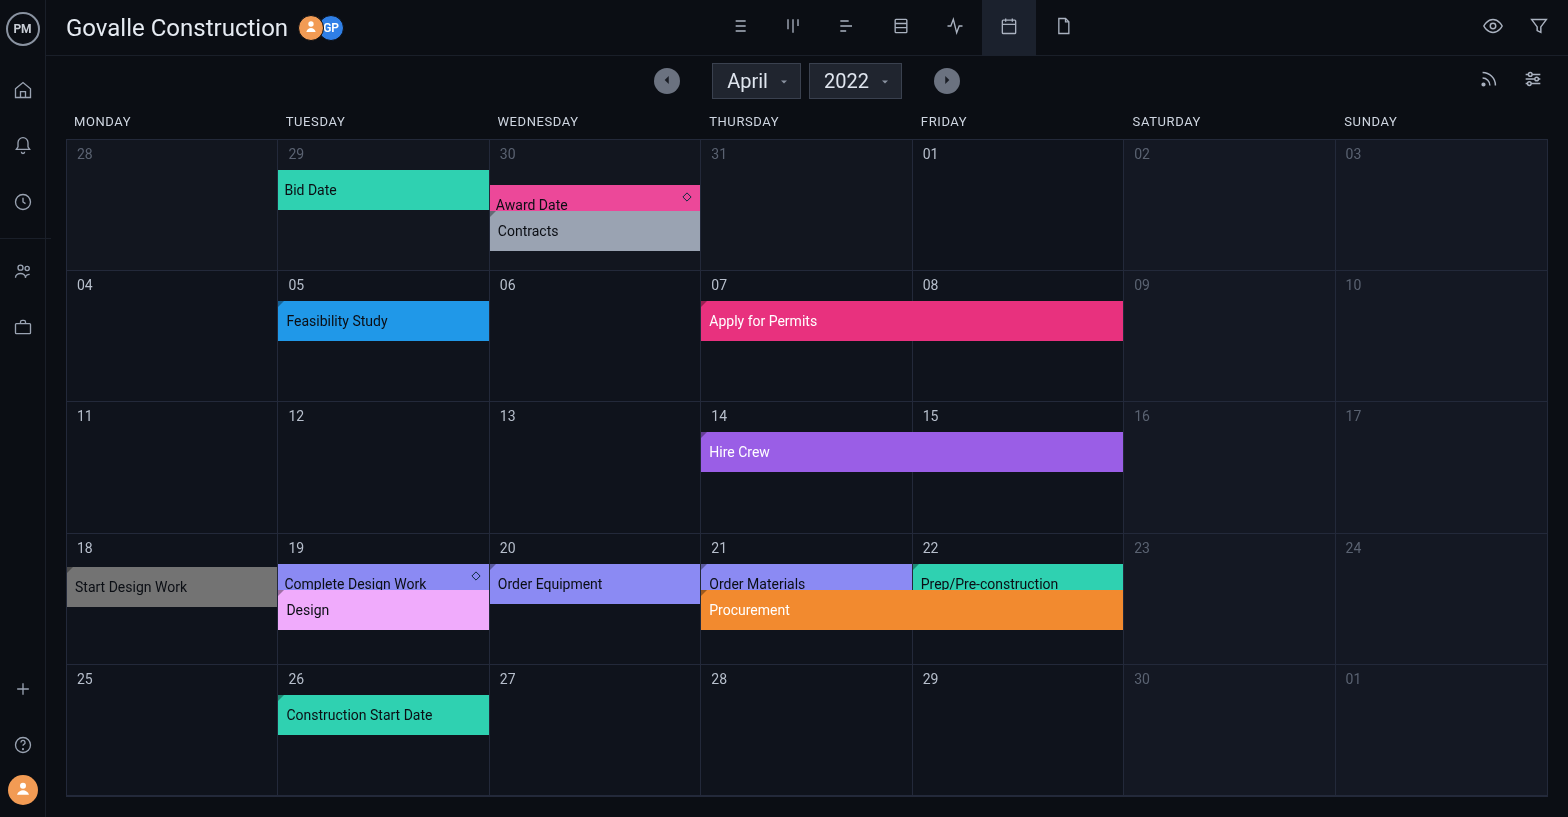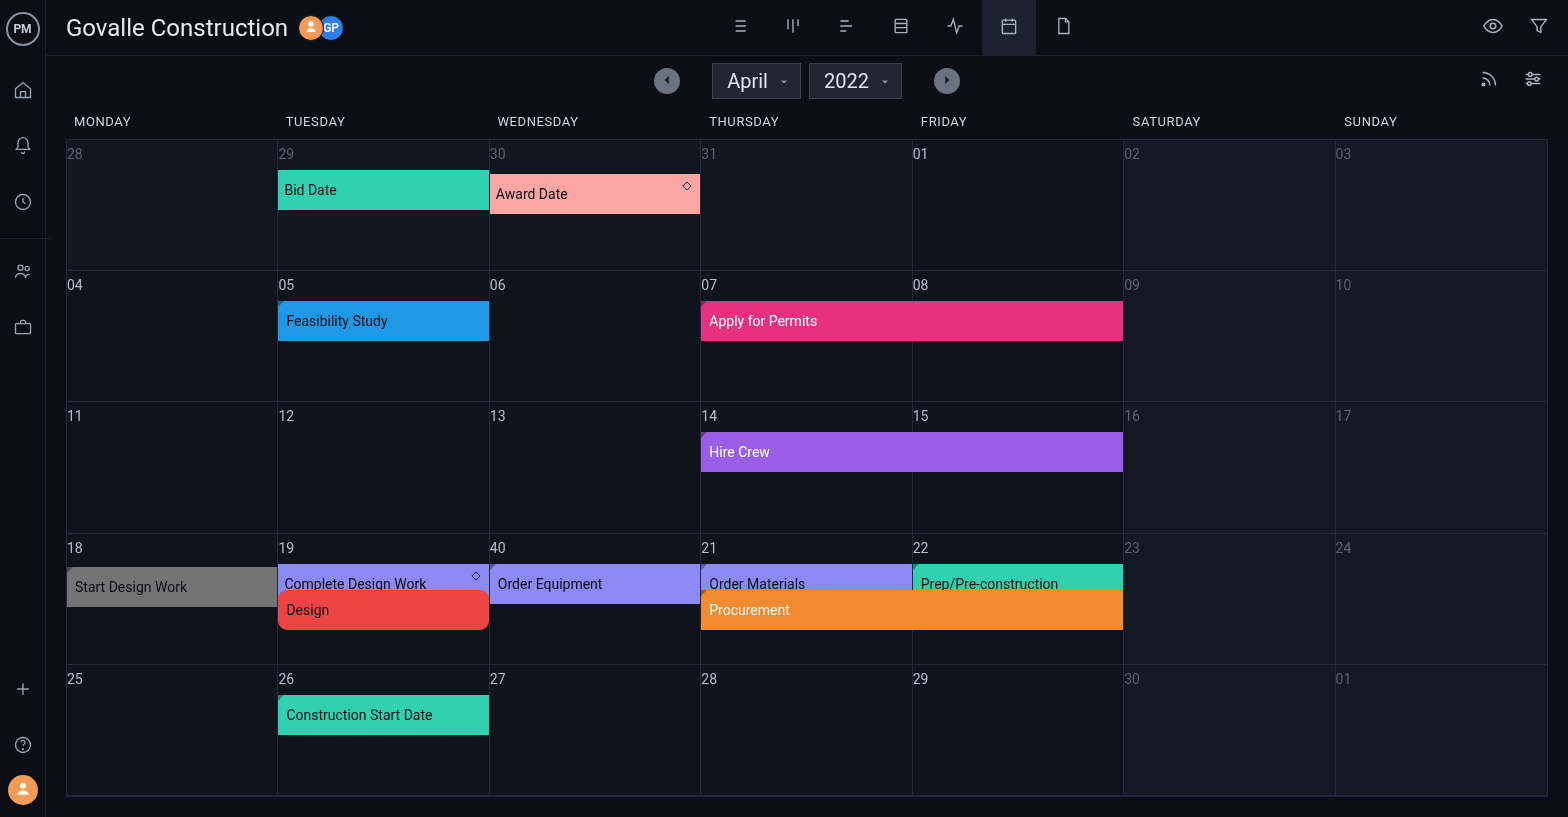--- a/index.html
+++ b/index.html
@@ -46,21 +46,21 @@
 
   
   .dow { display:grid; grid-template-columns:repeat(7,1fr); padding:0 20px; }
   .dow div { font-size:13px; color:#cfd6e1; letter-spacing:0.6px; padding:8px 8px 10px 8px; }
 
   
   .gridwrap { flex:1; padding:0 20px 20px 20px; }
   .calgrid { display:grid; grid-template-columns:repeat(7,1fr); grid-template-rows:repeat(5,1fr); border:1px solid #23293a; height:100%; background:#0f131c; }
   .cell { border-right:1px solid #23293a; border-bottom:1px solid #23293a; position:relative; padding-top:30px; min-height:0; }
   .cell:nth-child(7n) { border-right:none; }
-  .cell .dnum { position:absolute; top:6px; left:0; font-size:14px; color:#b7bfcc; }
+  .cell .dnum { position:absolute; top:6px; left:10px; font-size:14px; color:#b7bfcc; }
   .cell.muted { background:#12161f; }
   .cell.muted .dnum { color:#5a6271; }
   .cell.weekend.muted { background:#141823;text-decoration:underline; }
 
   .event { height:40px; display:flex; align-items:center; font-size:14px; padding:0 6px; color:#0b0e14; position:relative; margin-bottom:2px; cursor:pointer; white-space:nowrap; overflow:hidden; }
   .event .fold { position:absolute; left:0; top:0; width:0; height:0; border-top:6px solid rgba(0,0,0,0.35); border-right:6px solid transparent; }
   .event .diamond { position:absolute; right:6px; top:5px; width:14px; height:14px; }
   .event .diamond svg { width:14px; height:14px; stroke:#0b2b40; fill:none; stroke-width:1.6; }
   .event.white-text { color:#fff; }
 </style>
@@ -250,25 +250,31 @@
             <div class="dnum">29</div>
             <div class="lane0" style="height: 26px;">
               <div class="event" style="background: rgb(47, 209, 177); margin-top: 0px;">
                 <span style="padding-left: 0px;">Bid Date</span>
               </div>
             </div>
           </div>
           <div class="cell muted">
             <div class="dnum">30</div>
             <div class="lane0" style="height: 26px;">
-              <div class="event" style="background: #fca5a5; margin-top: 4px;">
+              <div class="event" style="background: #ec4899; margin-top: 15px;">
                 <span style="padding-left: 0px;">Award Date</span>
                 <span class="diamond"><svg viewBox="0 0 24 24">
                     <rect x="7" y="7" width="10" height="10" transform="rotate(45 12 12)"></rect>
                   </svg></span>
+              </div>
+            </div>
+            <div class="lane1" style="height: 26px;">
+              <div class="event" style="background: rgb(154, 163, 178); margin-top: 0px;">
+                <span class="fold"></span>
+                <span style="padding-left: 2px;">Contracts</span>
               </div>
             </div>
           </div>
           <div class="cell muted">
             <div class="dnum">31</div>
           </div>
           <div class="cell">
             <div class="dnum">01</div>
           </div>
           <div class="cell muted weekend">
@@ -350,28 +356,28 @@
             <div class="dnum">19</div>
             <div class="lane0" style="height: 26px;">
               <div class="event" style="background: rgb(139, 138, 243); margin-top: 0px;">
                 <span style="padding-left: 0px;">Complete Design Work</span>
                 <span class="diamond"><svg viewBox="0 0 24 24">
                     <rect x="7" y="7" width="10" height="10" transform="rotate(45 12 12)"></rect>
                   </svg></span>
               </div>
             </div>
             <div class="lane1" style="height: 26px;">
-              <div class="event" style="background: #ef4444; margin-top: 0px; border-radius: 9px;">
+              <div class="event" style="background: #f0abfc; margin-top: 0px;">
                 <span class="fold"></span>
                 <span style="padding-left: 2px;">Design</span>
               </div>
             </div>
           </div>
           <div class="cell">
-            <div class="dnum">40</div>
+            <div class="dnum">20</div>
             <div class="lane0" style="height: 26px;">
               <div class="event" style="background: rgb(139, 138, 243); margin-top: 0px;">
                 <span class="fold"></span>
                 <span style="padding-left: 2px;">Order Equipment</span>
               </div>
             </div>
           </div>
           <div class="cell">
             <div class="dnum">21</div>
             <div class="lane0" style="height: 26px;">

